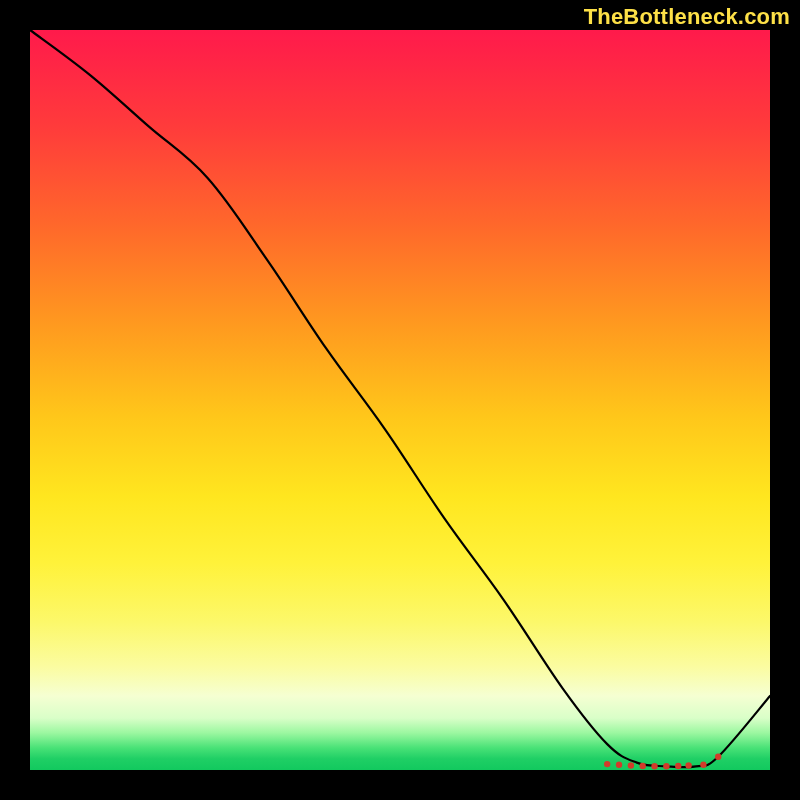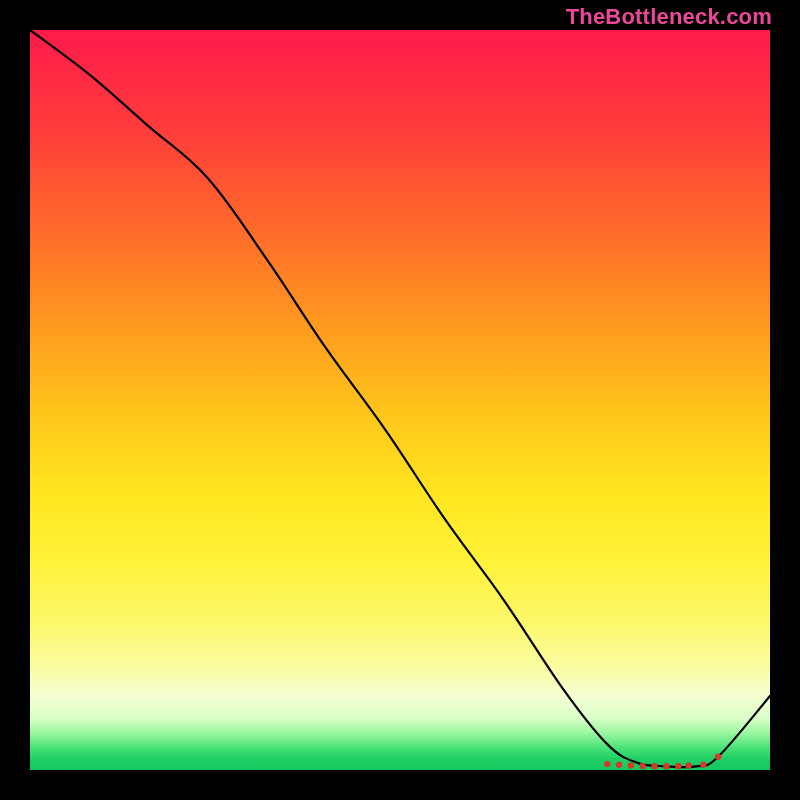--- a/index.html
+++ b/index.html
@@ -9,22 +9,22 @@
   .stage {
     position: relative;
     width: 800px;
     height: 800px;
     background: #000;
   }
 
   .watermark {
     position: absolute;
     top: 4px;
-    right: 28px;
-    color: #ec4899;
+    right: 10px;
+    color: #fde047;
     font-size: 22px;
     font-weight: 600;
     letter-spacing: 0.2px;
   }
 
   .plot {
     position: absolute;
     left: 30px;
     top: 30px;
     width: 740px;

